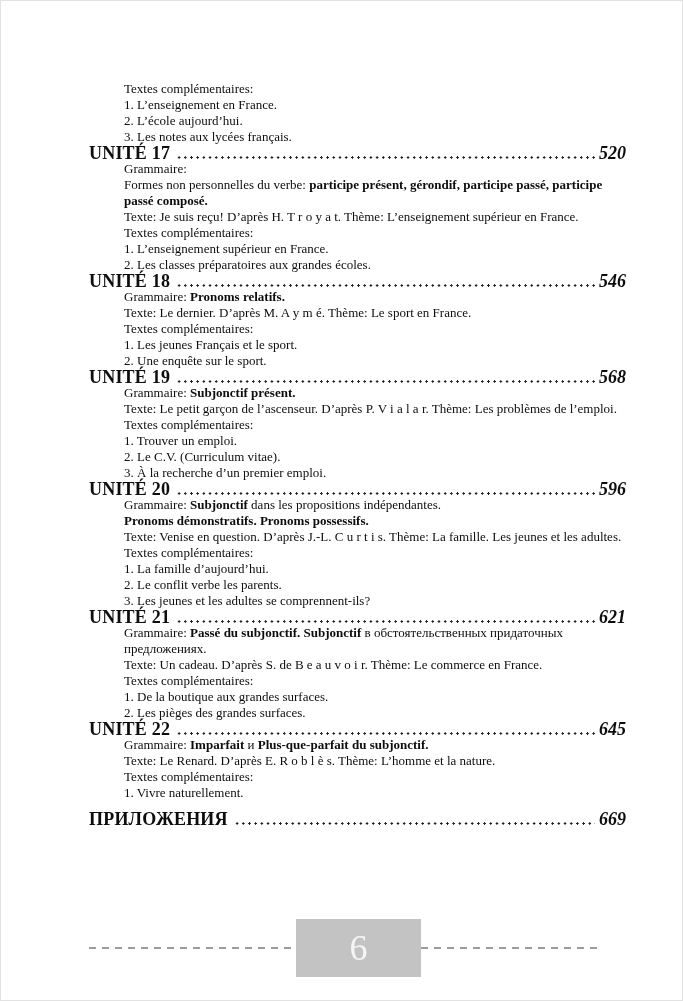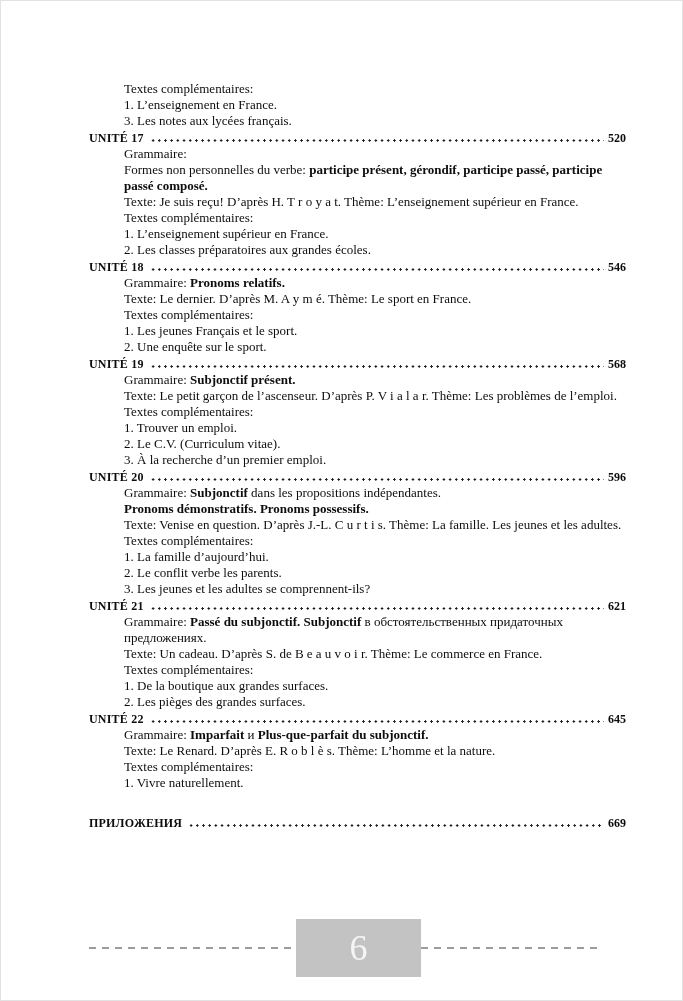--- a/index.html
+++ b/index.html
@@ -24,34 +24,34 @@
     font-size: 13px;
     line-height: 16px;
   }
   .toc-line { margin-left: 35px; }
   .seg-b { font-weight: bold; }
   .seg-i { }
   .toc-heading {
     display: flex;
     align-items: baseline;
     font-weight: bold;
-    font-size: 12px;
+    font-size: 18px;
   }
   .toc-heading .h-label { white-space: nowrap; letter-spacing: 0.2px; }
   .toc-heading .leader {
     flex: 1 1 auto;
     height: 13px;
     margin: 0 4px 0 6px;
     background-image: radial-gradient(circle, #1c1c1c 1px, rgba(0,0,0,0) 1.3px);
     background-size: 6.2px 3px;
     background-repeat: repeat-x;
     background-position: 0 100%;
   }
-  .toc-heading .h-page { white-space: nowrap; }
-  .toc-heading.appendix { margin-top: 23px; }
+  .toc-heading .h-page { white-space: nowrap; font-style: italic; }
+  .toc-heading.appendix { margin-top: 10px; }
   .footer {
     position: absolute;
     left: 88px; top: 918px;
     width: 512px; height: 58px;
     display: flex;
     align-items: center;
   }
   .dash {
     height: 2px;
     background: repeating-linear-gradient(90deg, #9c9c9c 0 7px, rgba(0,0,0,0) 7px 13px);
@@ -73,20 +73,21 @@
 </style>
 </head>
 <body>
 
 <div class="page">
 
   <div class="toc">
     <div>
         <div class="toc-line"><span>Textes complémentaires:</span></div>
         <div class="toc-line"><span>1. </span><span class="seg-i">L’enseignement en France.</span></div>
+        <div class="toc-line"><span>2. </span><span class="seg-i">L’école aujourd’hui.</span></div>
         <div class="toc-line"><span>3. </span><span class="seg-i">Les notes aux lycées français.</span></div>
         <div class="toc-heading">
           <span class="h-label">UNITÉ 17</span>
           <span class="leader"></span>
           <span class="h-page">520</span>
         </div>
         <div class="toc-line"><span>Grammaire:</span></div>
         <div class="toc-line"><span>Formes non personnelles du verbe: </span><span class="seg-b">participe présent, gérondif, participe passé, participe passé composé.</span></div>
         <div class="toc-line"><span>Texte: </span><span class="seg-i">Je suis reçu!</span><span> D’après H. T r o y a t. Thème: </span><span class="seg-i">L’enseignement supérieur en France.</span></div>
         <div class="toc-line"><span>Textes complémentaires:</span></div>

